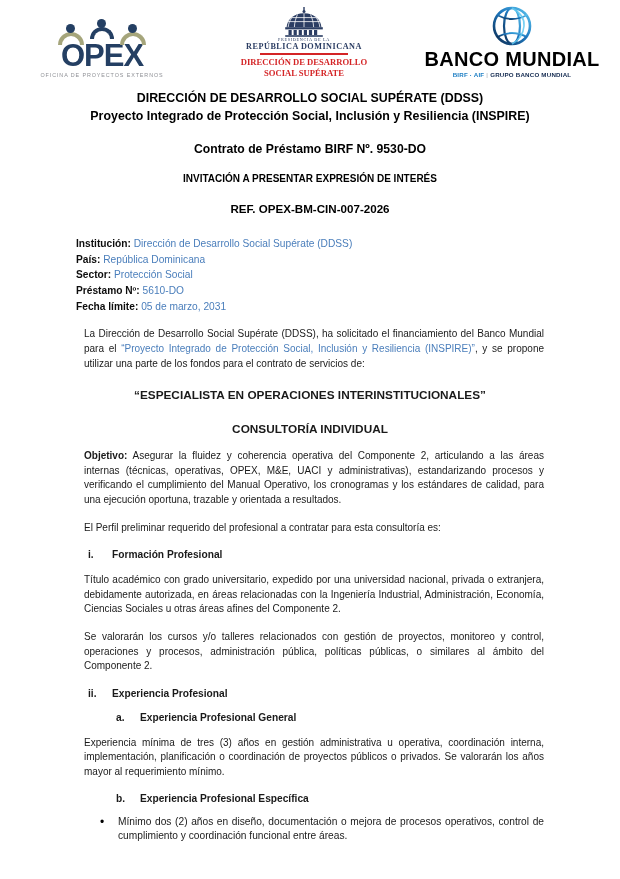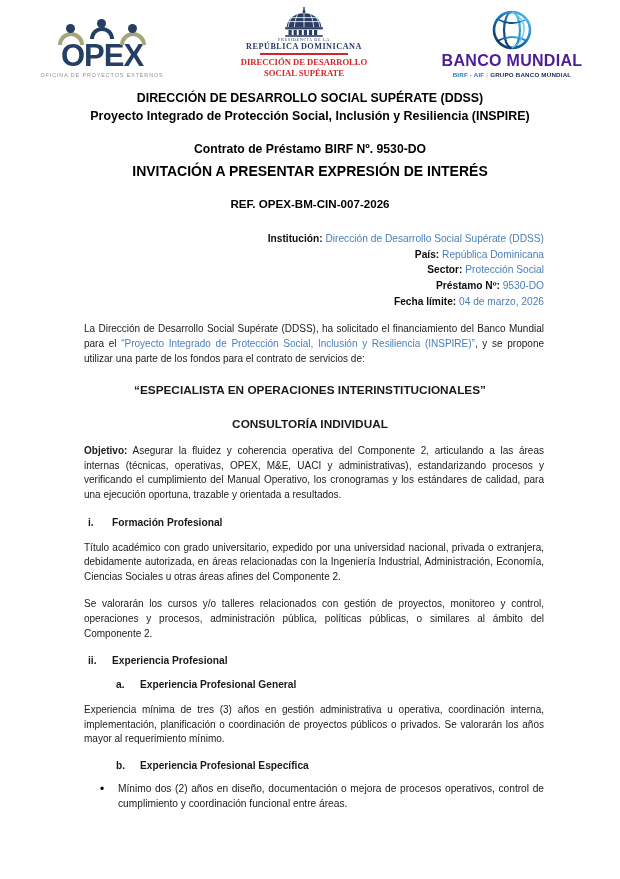--- a/index.html
+++ b/index.html
@@ -90,51 +90,51 @@
   .ddss-name {
     font-family: "Liberation Serif", serif;
     font-weight: bold; font-size: 8.6px; color: #d42426;
     text-align: right; line-height: 1.2; white-space: nowrap;
   }
 
   
   .bm { width: 136px; }
   .globe { width: 42px; height: 42px; }
   .bm-name {
-    font-weight: bold; font-size: 16px; letter-spacing: 0.3px;
-    color: #4c1d95; line-height: 1.1; margin-top: 1px; white-space: nowrap;
+    font-weight: bold; font-size: 20px; letter-spacing: 0.3px;
+    color: #000000; line-height: 1.1; margin-top: 1px; white-space: nowrap;
   }
   .bm-sub {
     font-size: 6.2px; font-weight: bold; letter-spacing: 0.2px;
     color: #1e7fc4; margin-top: 1.5px; white-space: nowrap;
   }
   .bm-sub .sep { color: #9aa0a8; font-weight: normal; margin: 0 2px; }
   .bm-sub .grp { color: #132a50; }
 
   
   .hdr-block { text-align: center; margin-top: 12px; }
   .hdr1 {
     font-weight: bold; font-size: 12.4px; color: #000;
     line-height: 1.45;
   }
   .hdr2 {
     font-weight: bold; font-size: 12.2px; color: #000;
     margin-top: 16px;
   }
   .hdr3 {
-    font-weight: bold; font-size: 14px; color: #000;
-    margin-top: 7px;
+    font-weight: bold; font-size: 10px; color: #000;
+    margin-top: 17px;
   }
   .hdr4 {
     font-weight: bold; font-size: 11.6px; color: #000;
     margin-top: 18px;
   }
 
   
-  .meta { margin-top: 21px; font-size: 10.2px; line-height: 1.54; text-align: right; }
+  .meta { margin-top: 21px; font-size: 10.2px; line-height: 1.54; }
   .meta .k { font-weight: bold; color: #0d0d0d; }
   .meta .v { color: #4a7ebb; }
 
   
   p.body {
     font-size: 10px;
     line-height: 1.46;
     text-align: justify;
     margin: 13px 0 0 8px;
   }
@@ -275,35 +275,36 @@
     <div>
       <span class="k">País:</span>
       <span class="v">República Dominicana</span>
     </div>
     <div>
       <span class="k">Sector:</span>
       <span class="v">Protección Social</span>
     </div>
     <div>
       <span class="k">Préstamo Nº:</span>
-      <span class="v">9530-DO</span>
+      <span class="v">5610-DO</span>
     </div>
     <div>
       <span class="k">Fecha límite:</span>
-      <span class="v">04 de marzo, 2026</span>
+      <span class="v">05 de marzo, 2031</span>
     </div>
   </div>
 
   <p class="body"><span>La Dirección de Desarrollo Social Supérate (DDSS), ha solicitado el financiamiento del Banco Mundial para el </span><span class="hl">“Proyecto Integrado de Protección Social, Inclusión y Resiliencia (INSPIRE)”</span><span>, y se propone utilizar una parte de los fondos para el contrato de servicios de:</span></p>
 
   <div class="center-title second">“ESPECIALISTA EN OPERACIONES INTERINSTITUCIONALES”</div>
   <div class="center-title">CONSULTORÍA INDIVIDUAL</div>
 
   <p class="body"><b>Objetivo:</b><span> Asegurar la fluidez y coherencia operativa del Componente 2, articulando a las áreas internas (técnicas, operativas, OPEX, M&amp;E, UACI y administrativas), estandarizando procesos y verificando el cumplimiento del Manual Operativo, los cronogramas y los estándares de calidad, para una ejecución oportuna, trazable y orientada a resultados.</span></p>
 
+  <p class="body">El Perfil preliminar requerido del profesional a contratar para esta consultoría es:</p>
 
   <div class="lvl1">
     <span class="num">i.</span>
     <span>Formación Profesional</span>
   </div>
   <p class="body">Título académico con grado universitario, expedido por una universidad nacional, privada o extranjera, debidamente autorizada, en áreas relacionadas con la Ingeniería Industrial, Administración, Economía, Ciencias Sociales u otras áreas afines del Componente 2.</p>
   <p class="body">Se valorarán los cursos y/o talleres relacionados con gestión de proyectos, monitoreo y control, operaciones y procesos, administración pública, políticas públicas, o similares al ámbito del Componente 2.</p>
 
   <div class="lvl1">
     <span class="num">ii.</span>

